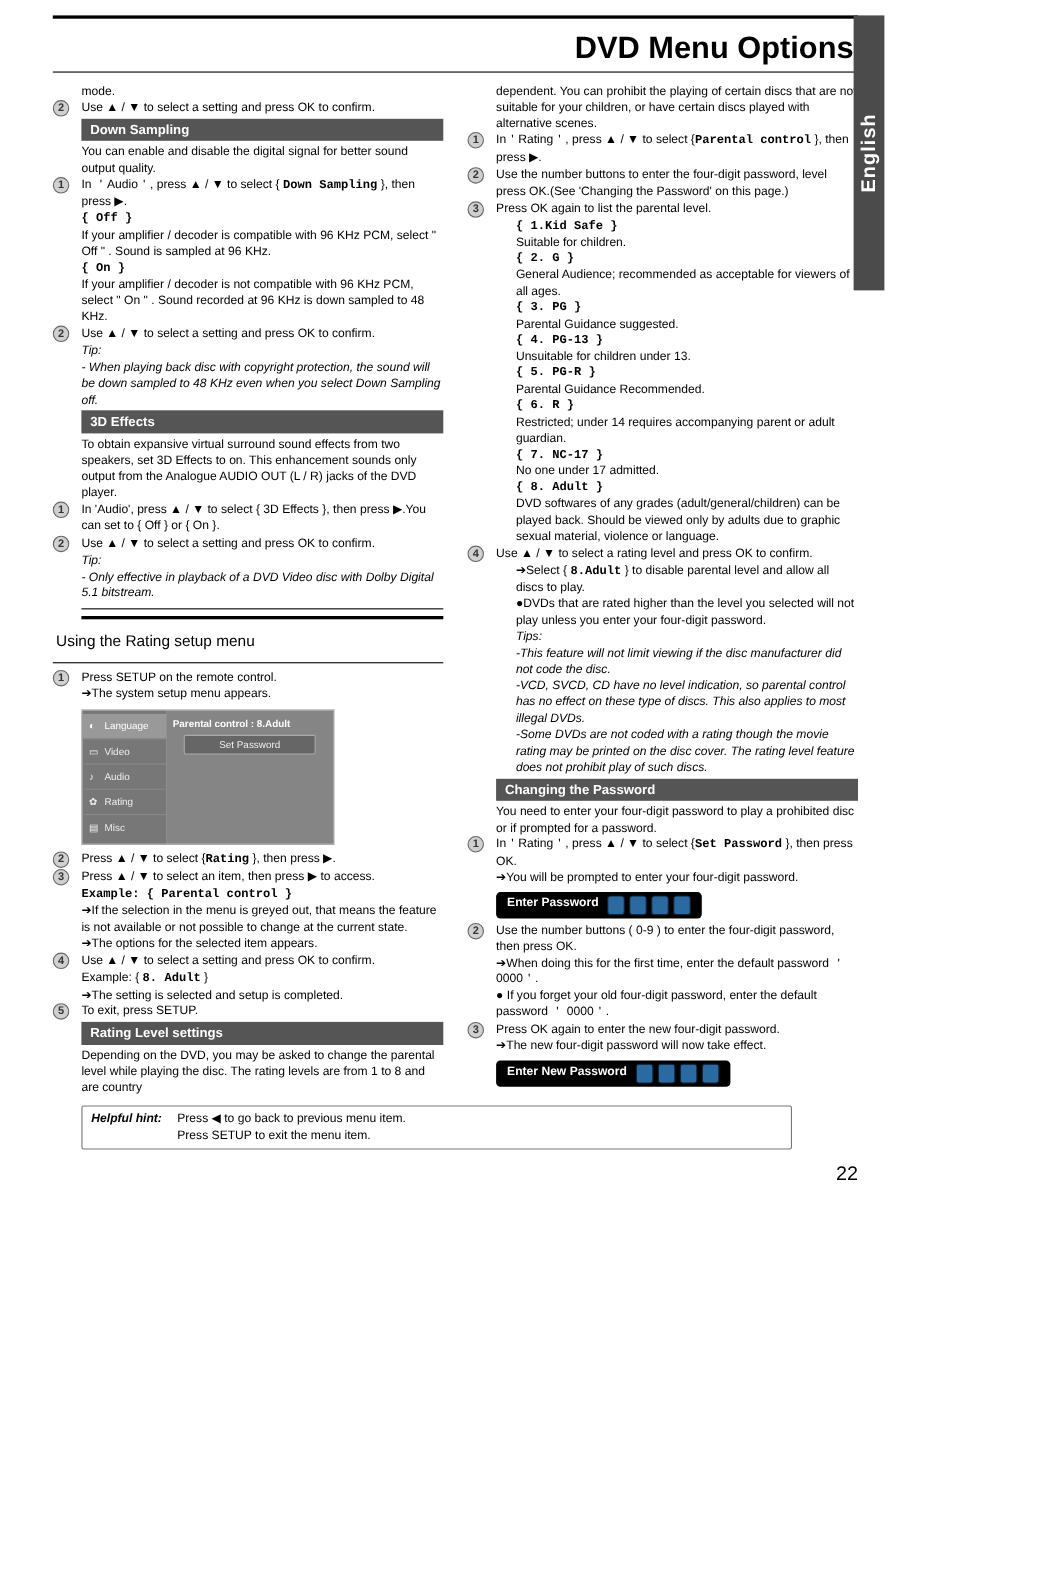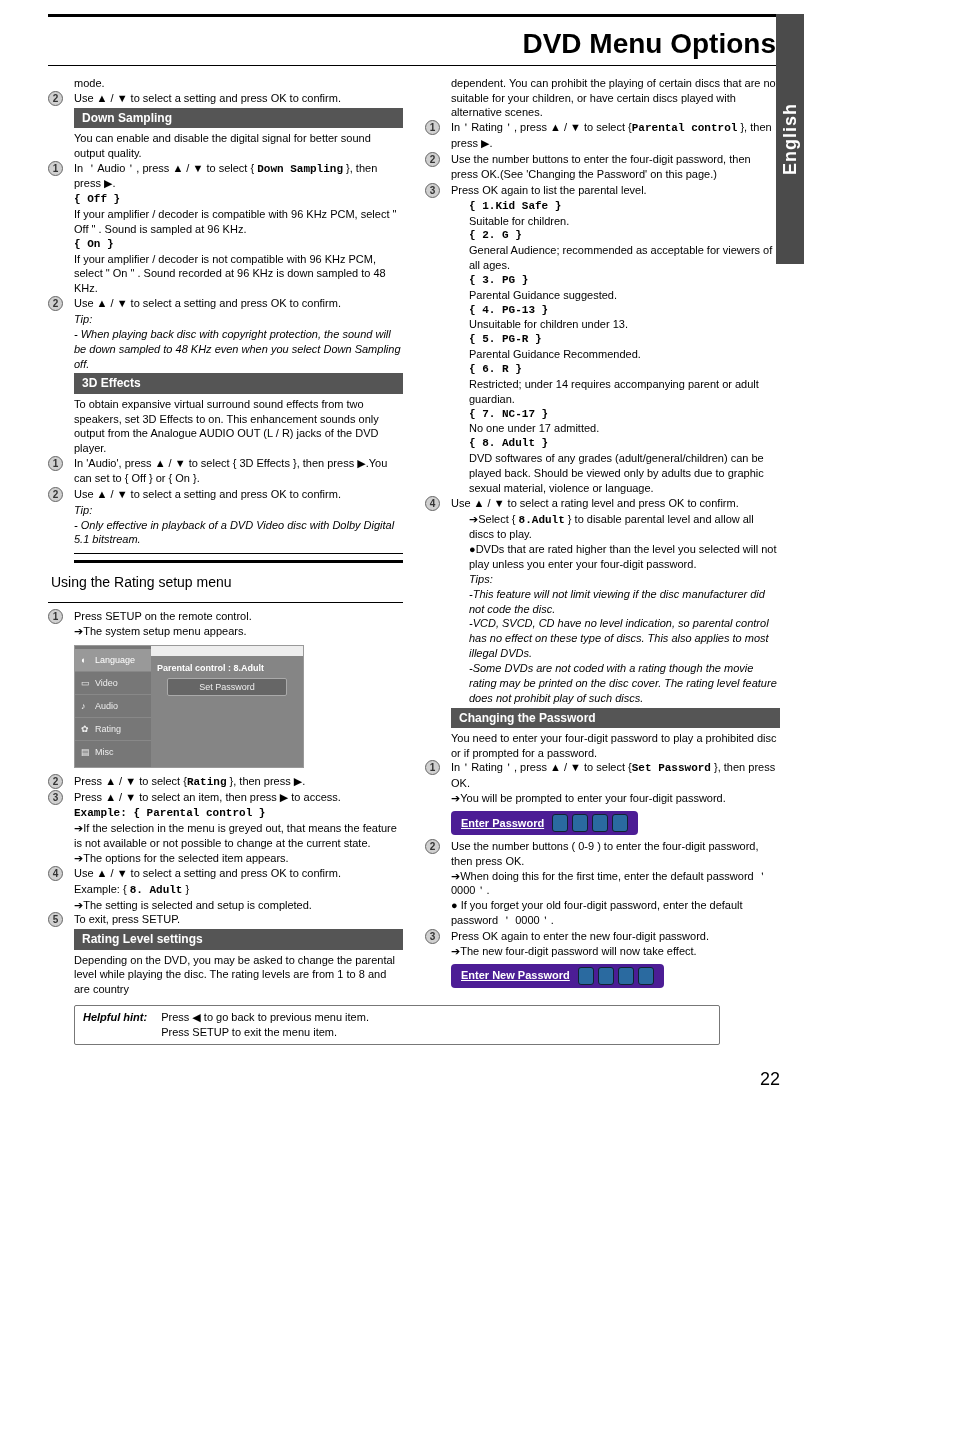--- a/index.html
+++ b/index.html
@@ -21,30 +21,30 @@
   .bold { font-weight: bold; font-family: Liberation Mono, monospace; }
   .hr-thin { border-top:1px solid #000; margin:6px 0 6px 26px;}
   .hr-thick { border-top:3px solid #000; margin:6px 0 10px 26px;}
   .section-h { font-size: 14px; font-weight: normal; margin: 10px 0 6px 3px; }
   .section-rule { border-top:1px solid #000; margin:10px 0 6px 0;}
   .menubox { margin: 6px 0 6px 26px; width: 230px; border:1px solid #999; background:#eee; display:flex;}
   .menubox .tabs { width:76px; background:#777; padding:3px 0;}
   .menubox .tabs div { color:#eee; font-size:9px; padding:5px 6px; display:flex; align-items:center; gap:4px; border-bottom:1px solid #888;}
   .menubox .tabs div:first-child { background:#999; color:#fff; }
   .menubox .tabs div:last-child { border-bottom:none;}
-  .menubox .panel { flex:1; background:#858585; padding:6px 6px;margin-top:10px;}
+  .menubox .panel { flex:1; background:#858585; padding:6px 6px;}
   .menubox .panel .row1 { color:#fff; font-size:9px; font-weight:bold; white-space:nowrap;}
   .menubox .panel .btn { margin-top:4px; border:1px solid #aaa; background:#666; color:#eee; font-size:9px; text-align:center; padding:2px 0; width:120px; border-radius:2px; margin-left:auto; margin-right:auto;}
   .icon { display:inline-block; width:10px;}
-  .pwbox { display:inline-flex; align-items:center; background:#4c1d95; color:#fff; border-radius:4px; padding:3px 10px 3px 10px; font-weight:bold; font-size:11px; margin:4px 0 4px 26px; gap:8px;text-decoration:underline;}
+  .pwbox { display:inline-flex; background:#000000; color:#fff; border-radius:4px; padding:3px 10px 3px 10px; font-weight:bold; font-size:11px; margin:4px 0 4px 26px; gap:8px;}
   .pwbox .digits { display:flex; gap:4px;}
   .pwbox .digits span { width:16px; height:18px; background:#2a6aa0; border:1px solid #123; border-radius:3px; display:inline-block;}
   .hint { border:1px solid #777; border-radius:2px; padding:4px 8px; margin:8px 60px 4px 26px; font-size:11px; display:flex; gap:14px;}
   .hint .hb { font-style: italic; font-weight:bold;}
-  .pagenum { position:absolute; bottom:18px; right:24px; font-size:18px;}
+  .pagenum { position:absolute; bottom:30px; right:24px; font-size:18px;}
 </style>
 </head>
 <body>
 
 <div class="page">
   <div class="title-bar"></div>
   <div class="title-text">DVD Menu Options</div>
   <div class="title-underline"></div>
   <div class="side-tab">English</div>
 
@@ -156,21 +156,21 @@
     </div>
 
     <div class="col">
       <div class="indent">dependent. You can prohibit the playing of certain discs that are not suitable for your children, or have certain discs played with alternative scenes.</div>
       <div class="step">
         <div class="num"><span class="numcircle">1</span></div>
         <div class="body">In＇Rating＇, press ▲ / ▼ to select {<span class="bold">Parental control</span> }, then press ▶.</div>
       </div>
       <div class="step">
         <div class="num"><span class="numcircle">2</span></div>
-        <div class="body">Use the number buttons to enter the four-digit password, then press OK.(See 'Changing the Password' on this page.)</div>
+        <div class="body">Use the number buttons to enter the four-digit password, level press OK.(See 'Changing the Password' on this page.)</div>
       </div>
       <div class="step">
         <div class="num"><span class="numcircle">3</span></div>
         <div class="body">Press OK again to list the parental level.</div>
       </div>
       <div style="padding-left:44px;">
         <div class="bold">{ 1.Kid Safe }</div>
         <div>Suitable for children.</div>
         <div class="bold">{ 2. G }</div>
         <div>General Audience; recommended as acceptable for viewers of all ages.</div>

